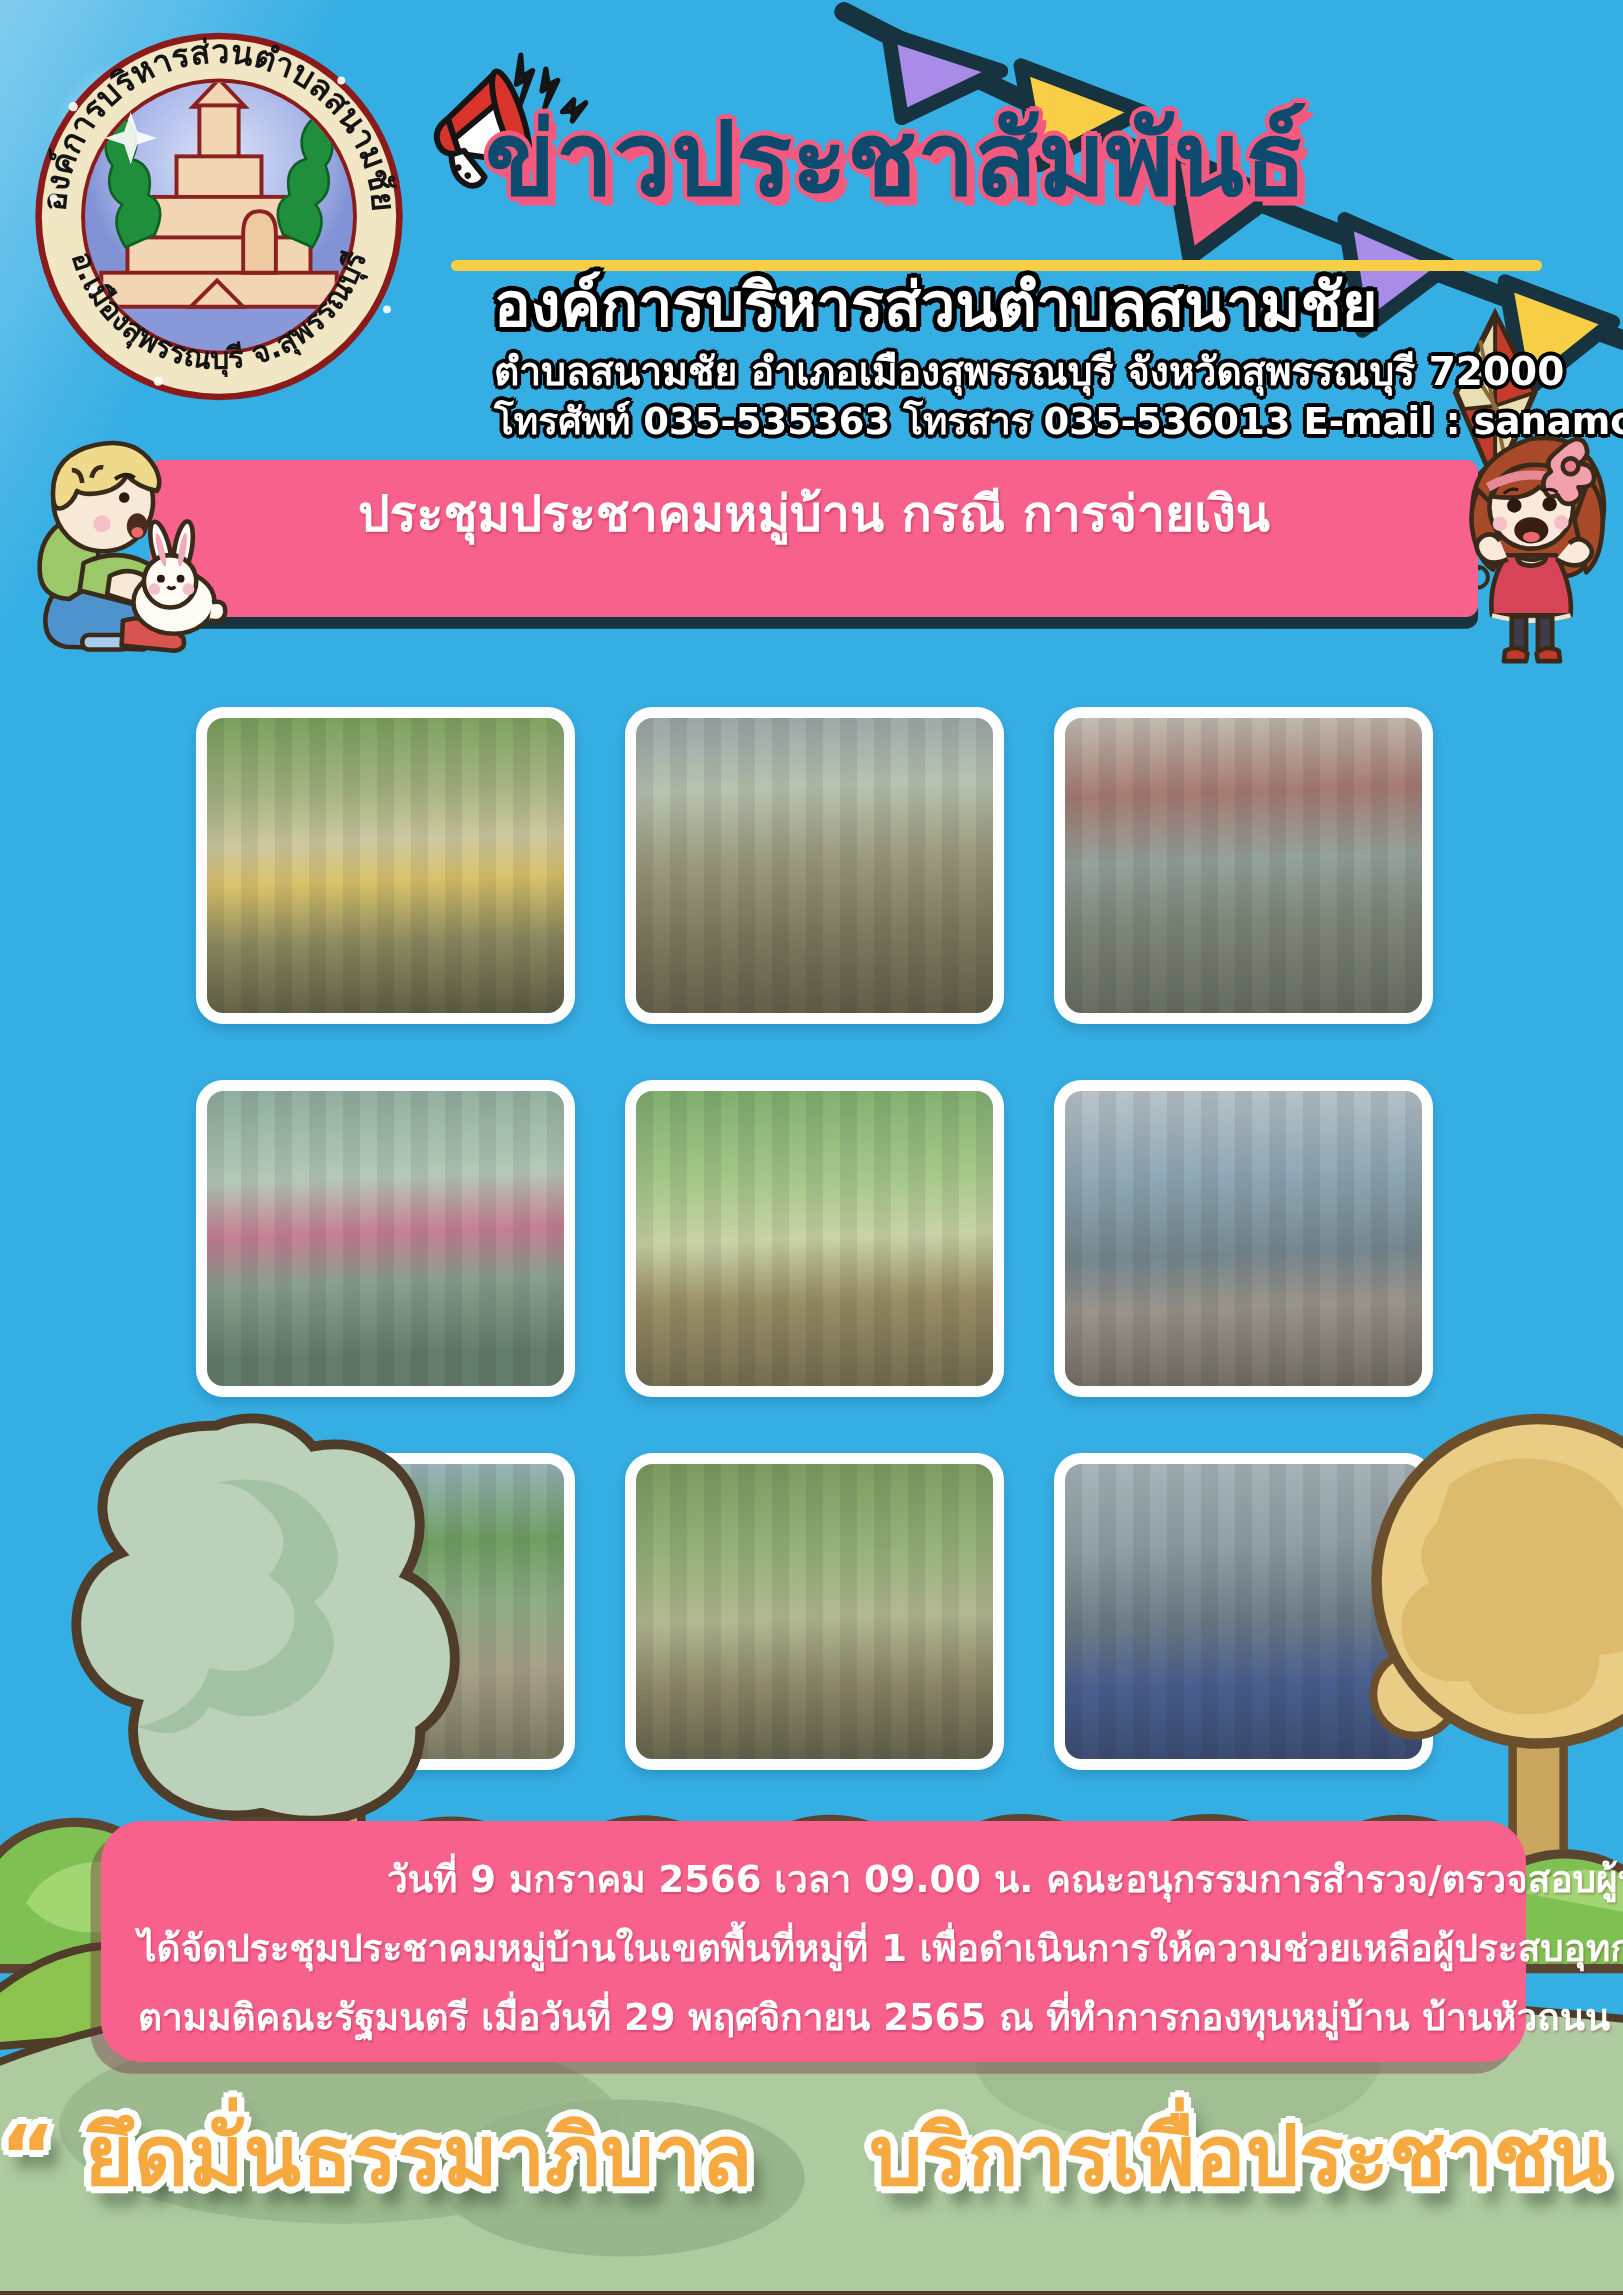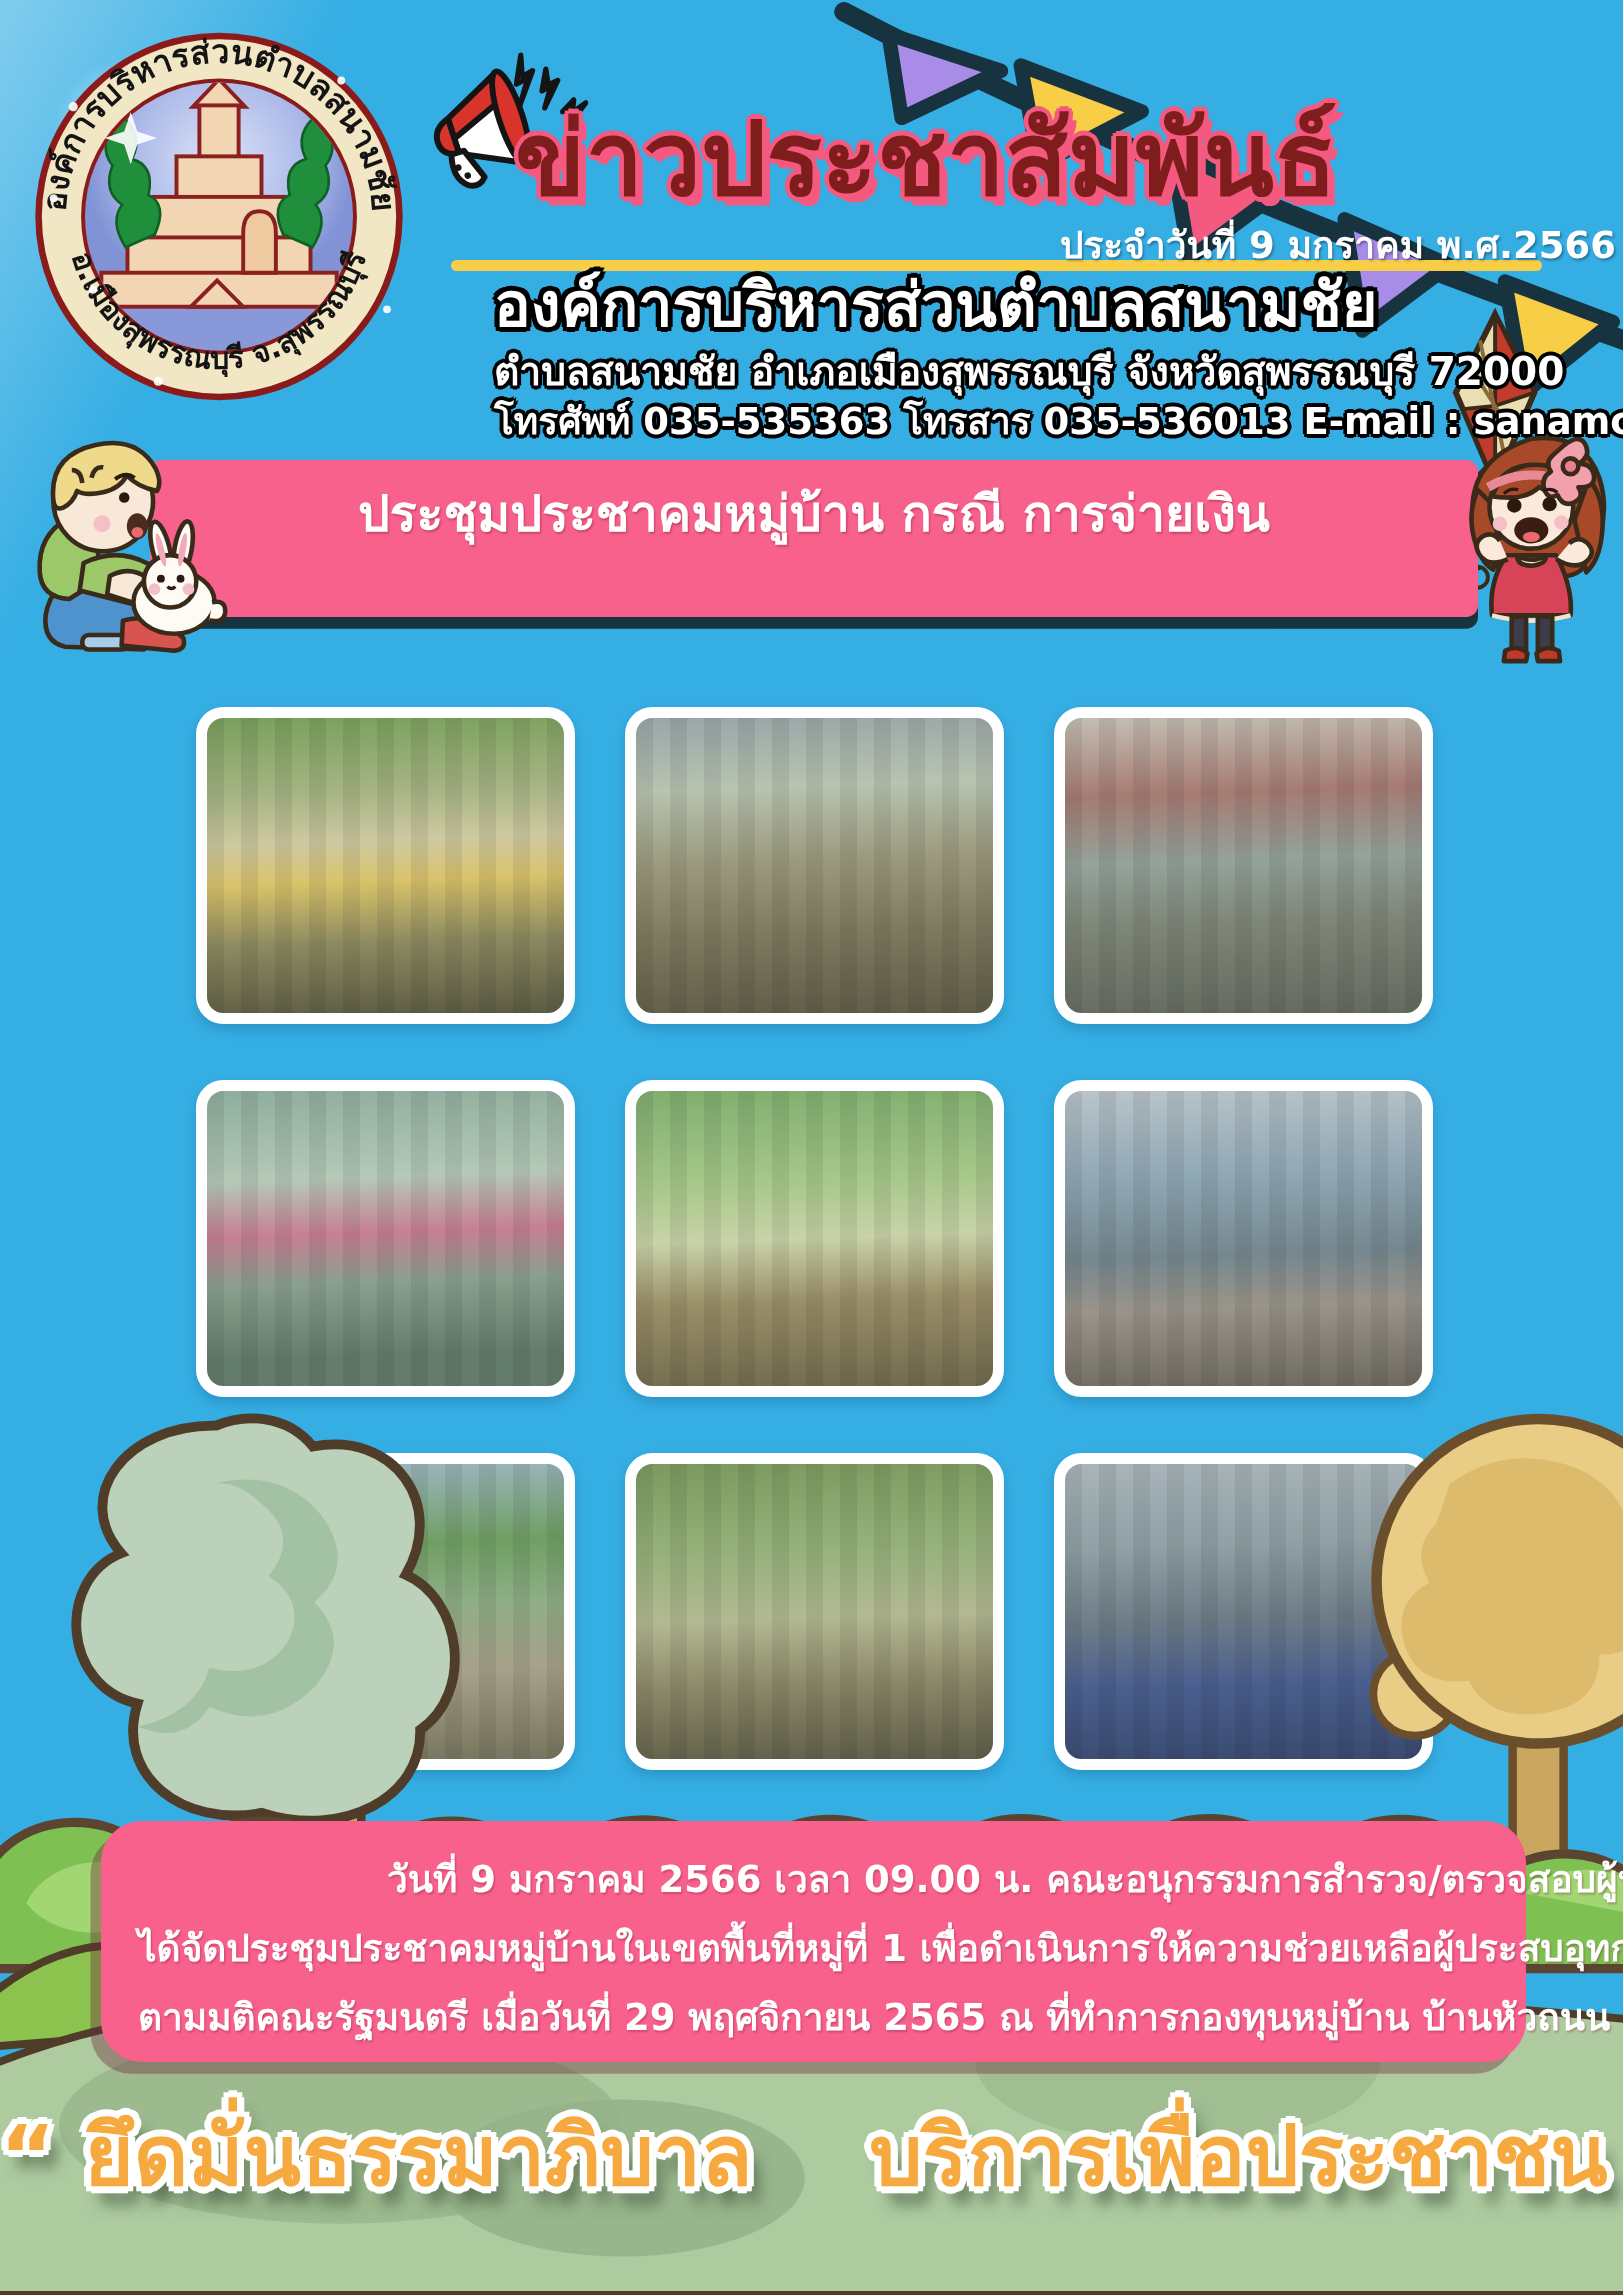--- a/index.html
+++ b/index.html
@@ -14,21 +14,21 @@
     left:0; top:0; width:785px; height:720px;
     background:
       linear-gradient(118deg, rgba(255,255,255,.38) 0%, rgba(255,255,255,0) 30%),
       radial-gradient(circle at 131px 137px, rgba(255,255,255,.55) 0 26px, rgba(255,255,255,0) 79px);
     pointer-events:none;
   }
   
   .logo{ left:34px; top:27.5px; width:370px; height:377px; }
   
   .main-title{
-    left:515px; top:98px; font-size:103px; font-weight:bold; color:#7f1d1d;
+    left:485px; top:98px; font-size:103px; font-weight:bold; color:#0c4a6e;
     white-space:nowrap; line-height:1.2;
     text-shadow:
       -3.3px -3.3px 0 #F4597F, 3.3px -3.3px 0 #F4597F, -3.3px 3.3px 0 #F4597F, 3.3px 3.3px 0 #F4597F,
       -4.6px 0 0 #F4597F, 4.6px 0 0 #F4597F, 0 -4.6px 0 #F4597F, 0 4.6px 0 #F4597F,
       7.9px 9.2px 0 #F4597F;
   }
   .title-underline{ left:451px; top:260px; width:1091px; height:11px; background:#F7CE46; border-radius:6.5px; }
   .date-line{
     left:1060px; top:215px; width:517px; text-align:right;
     font-size:37px; font-weight:bold; color:#ffffff; white-space:nowrap;
@@ -196,21 +196,20 @@
         <path d="M 60 96 q -26 8 -26 30 q 0 22 26 26 z" fill="#D9342B"></path>
         <path d="M 48 150 q -10 36 10 52 q 16 10 28 -4 l -18 -48 z" fill="#ffffff"></path>
       </g>
       <circle cx="52" cy="172" r="5" fill="#141414"></circle>
         <circle cx="62" cy="188" r="5" fill="#141414"></circle>
     </g>
   </svg>
 
   <div class="abs main-title">ข่าวประชาสัมพันธ์</div>
   <div class="abs title-underline"></div>
-  <div class="abs date-line">ประจำวันที่ 9 มกราคม พ.ศ.2566</div>
   <div class="abs outline-b org-name">องค์การบริหารส่วนตำบลสนามชัย</div>
   <div class="abs outline-b addr-line">ตำบลสนามชัย อำเภอเมืองสุพรรณบุรี จังหวัดสุพรรณบุรี 72000</div>
   <div class="abs outline-b phone-line">โทรศัพท์ 035-535363 โทรสาร 035-536013 E-mail : sanamchai5@gmail.com</div>
 
   <div class="abs banner">
     <div class="l1">ประชุมประชาคมหมู่บ้าน กรณี การจ่ายเงิน</div>
   </div>
 
   <svg class="abs" style="left:5.2px;top:424px;" width="226" height="236" viewBox="0 0 345 360">
     <g stroke="#3A2A1A" stroke-width="7" stroke-linejoin="round">

